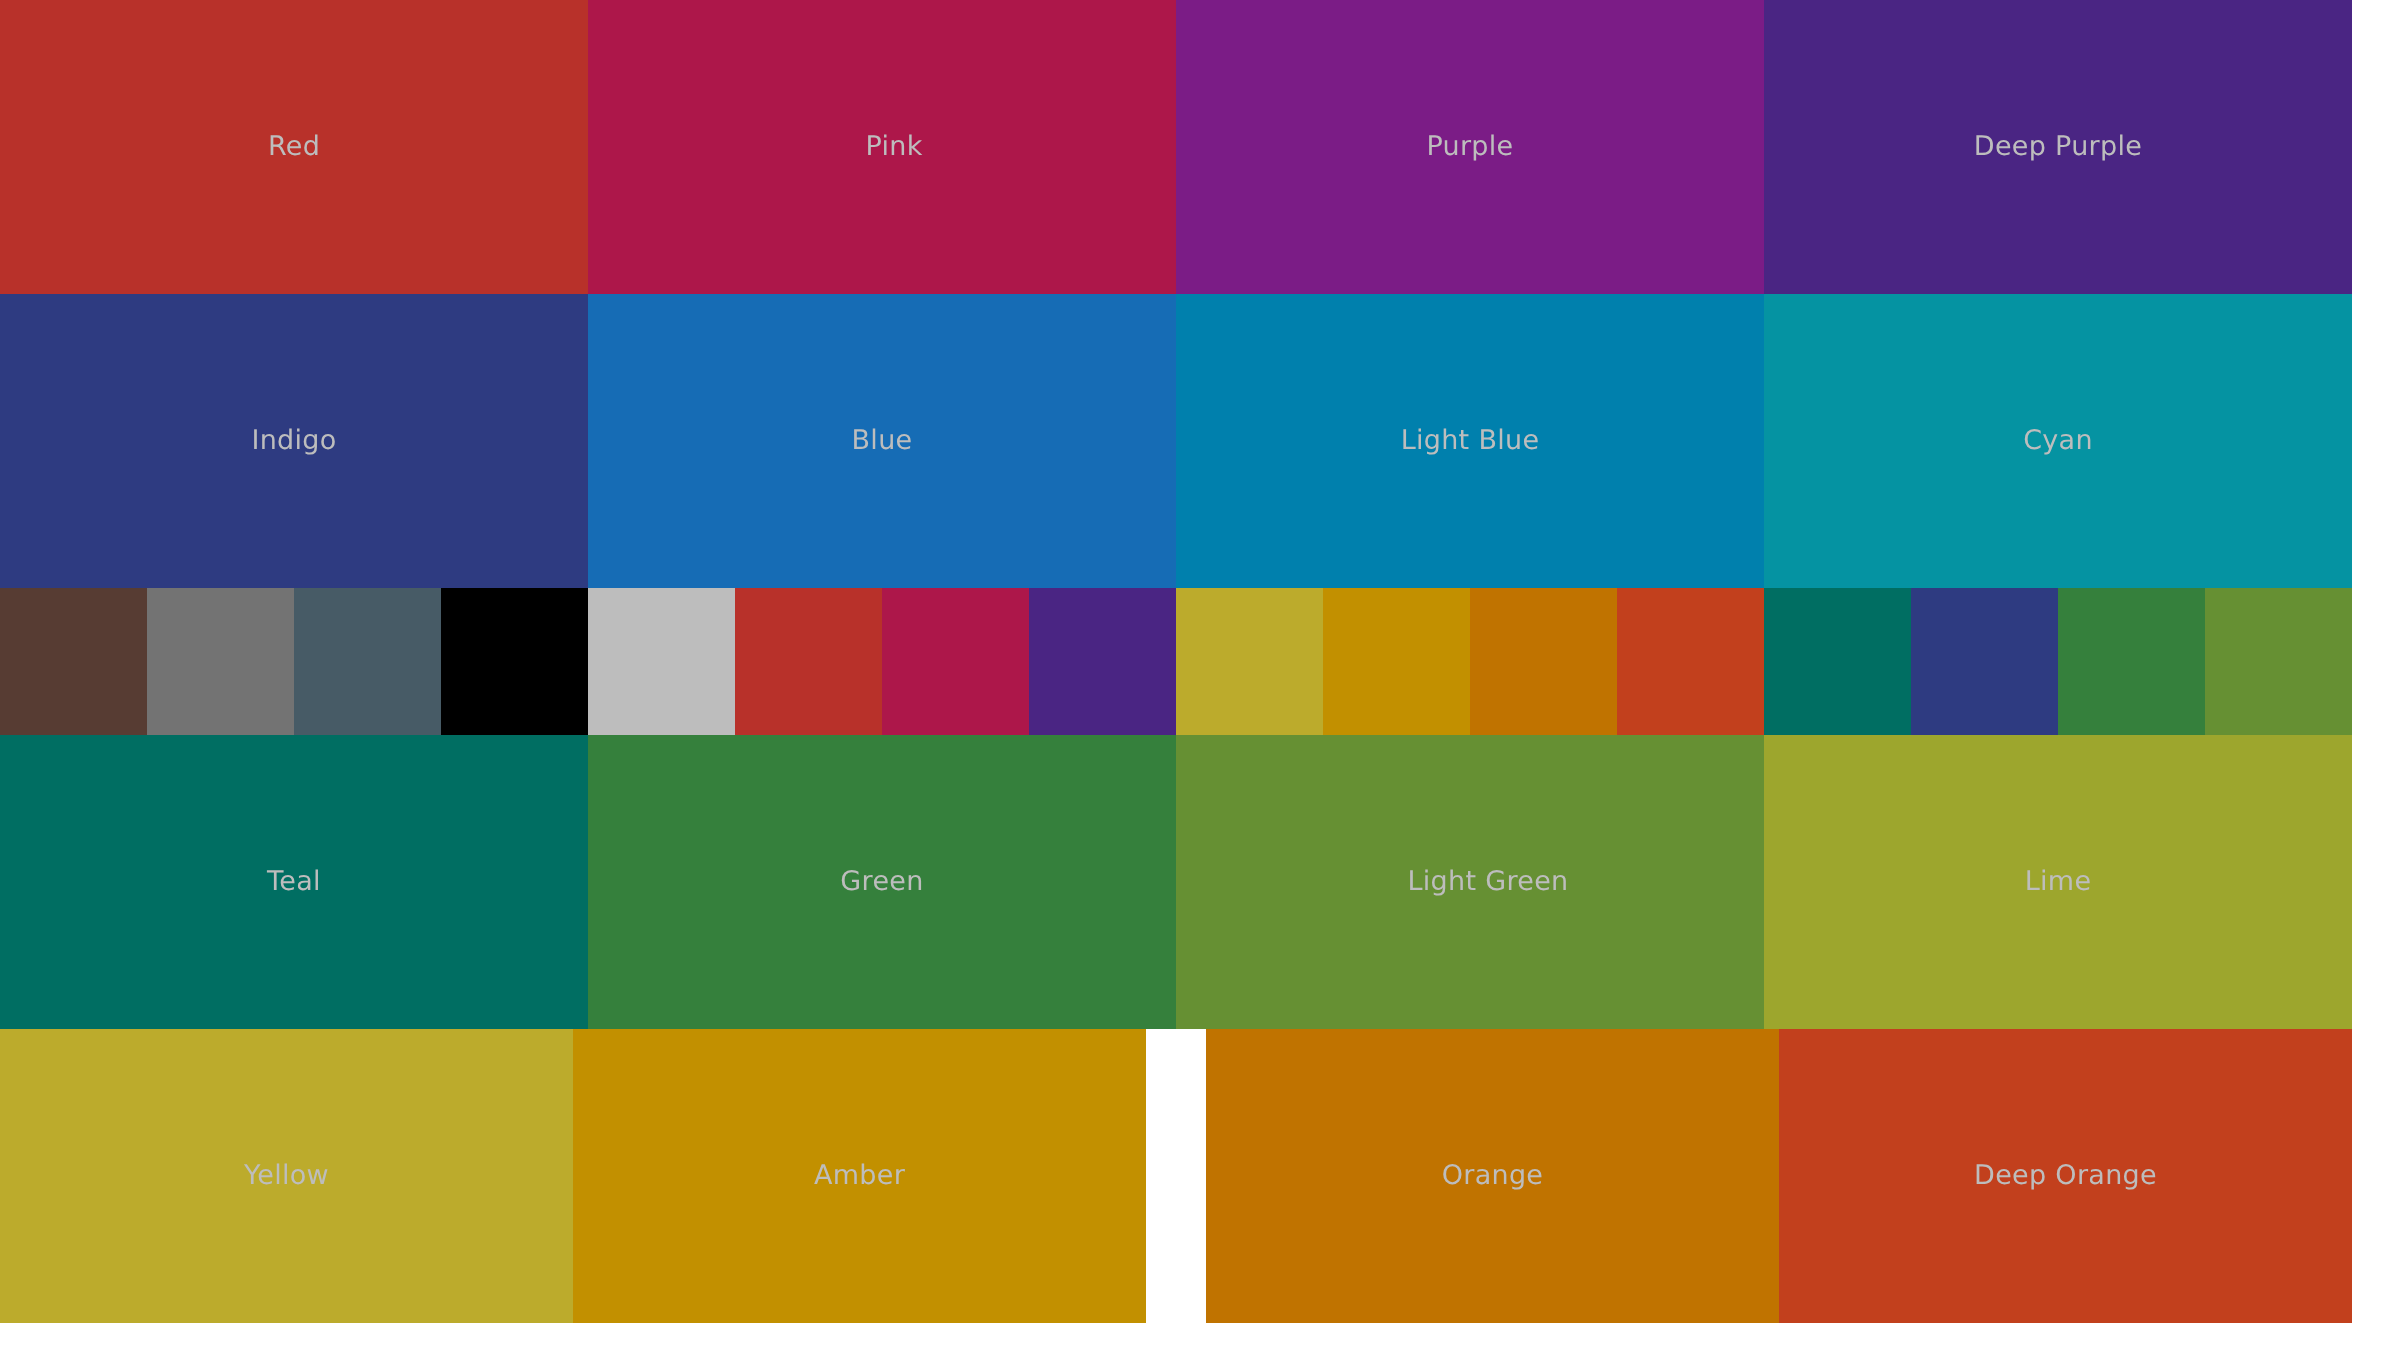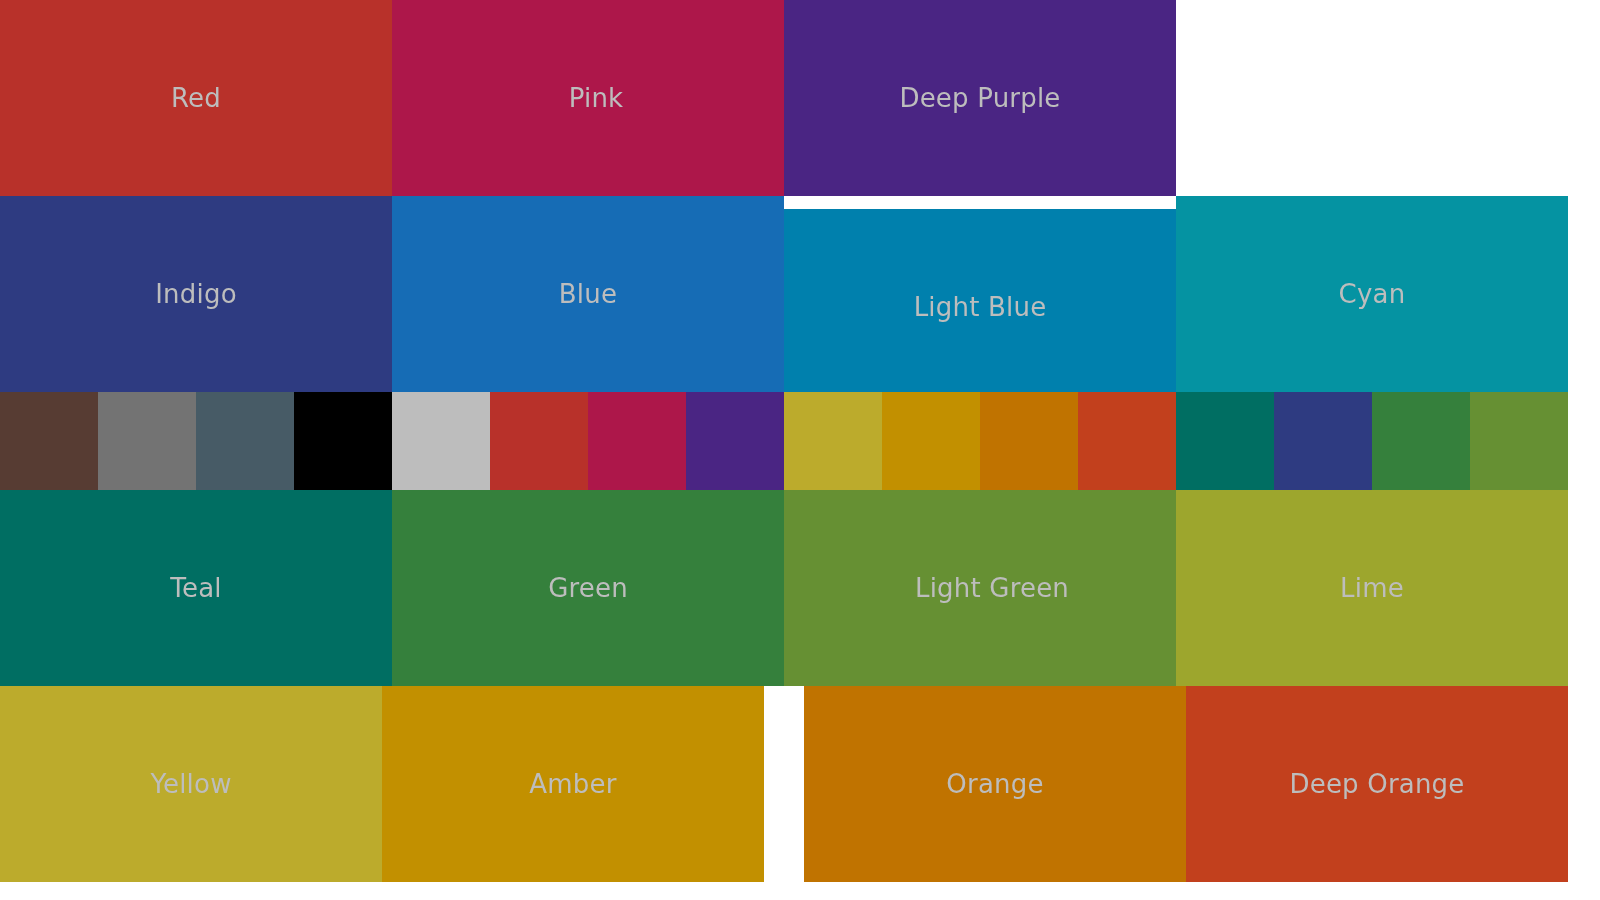--- a/index.html
+++ b/index.html
@@ -34,21 +34,21 @@
   .palette-cell {
     width: 392px;
     height: 196px;
     display: flex;
     align-items: center;
     justify-content: center;
     box-sizing: border-box;
   }
 
   .palette-cell-label {
-    font-size: 26px;
+    font-size: 18px;
     line-height: 1;
     font-weight: 400;
     letter-spacing: 0.2px;
     color: #bdbdbd;
     text-align: left;
     white-space: nowrap;
     user-select: none;
   }
 
   
@@ -69,33 +69,36 @@
 
 <div id="palette-root">
 
   <div class="palette-row">
     <div class="palette-cell" style="background-color: rgb(184, 49, 42);">
       <span class="palette-cell-label">Red</span>
     </div>
     <div class="palette-cell" style="background-color: rgb(173, 23, 74); padding-left: 16px;">
       <span class="palette-cell-label">Pink</span>
     </div>
+    <div class="palette-cell" style="background-color: rgb(123, 28, 134);">
+      <span class="palette-cell-label">Purple</span>
+    </div>
     <div class="palette-cell" style="background-color: rgb(74, 37, 131);">
       <span class="palette-cell-label">Deep Purple</span>
     </div>
   </div>
 
   <div class="palette-row">
     <div class="palette-cell" style="background-color: rgb(46, 59, 129);">
       <span class="palette-cell-label">Indigo</span>
     </div>
     <div class="palette-cell" style="background-color: rgb(22, 108, 181);">
       <span class="palette-cell-label">Blue</span>
     </div>
-    <div class="palette-cell" style="background-color: rgb(0, 128, 173); margin-top: 13px;">
+    <div class="palette-cell" style="background-color: rgb(0, 128, 173);">
       <span class="palette-cell-label">Light Blue</span>
     </div>
     <div class="palette-cell" style="background-color: rgb(5, 147, 162);">
       <span class="palette-cell-label">Cyan</span>
     </div>
   </div>
 
   <div class="accent-strip" id="accent-strip">
       <div class="accent-swatch" style="background-color: rgb(87, 60, 51);"></div>
       <div class="accent-swatch" style="background-color: rgb(115, 115, 115);"></div>

